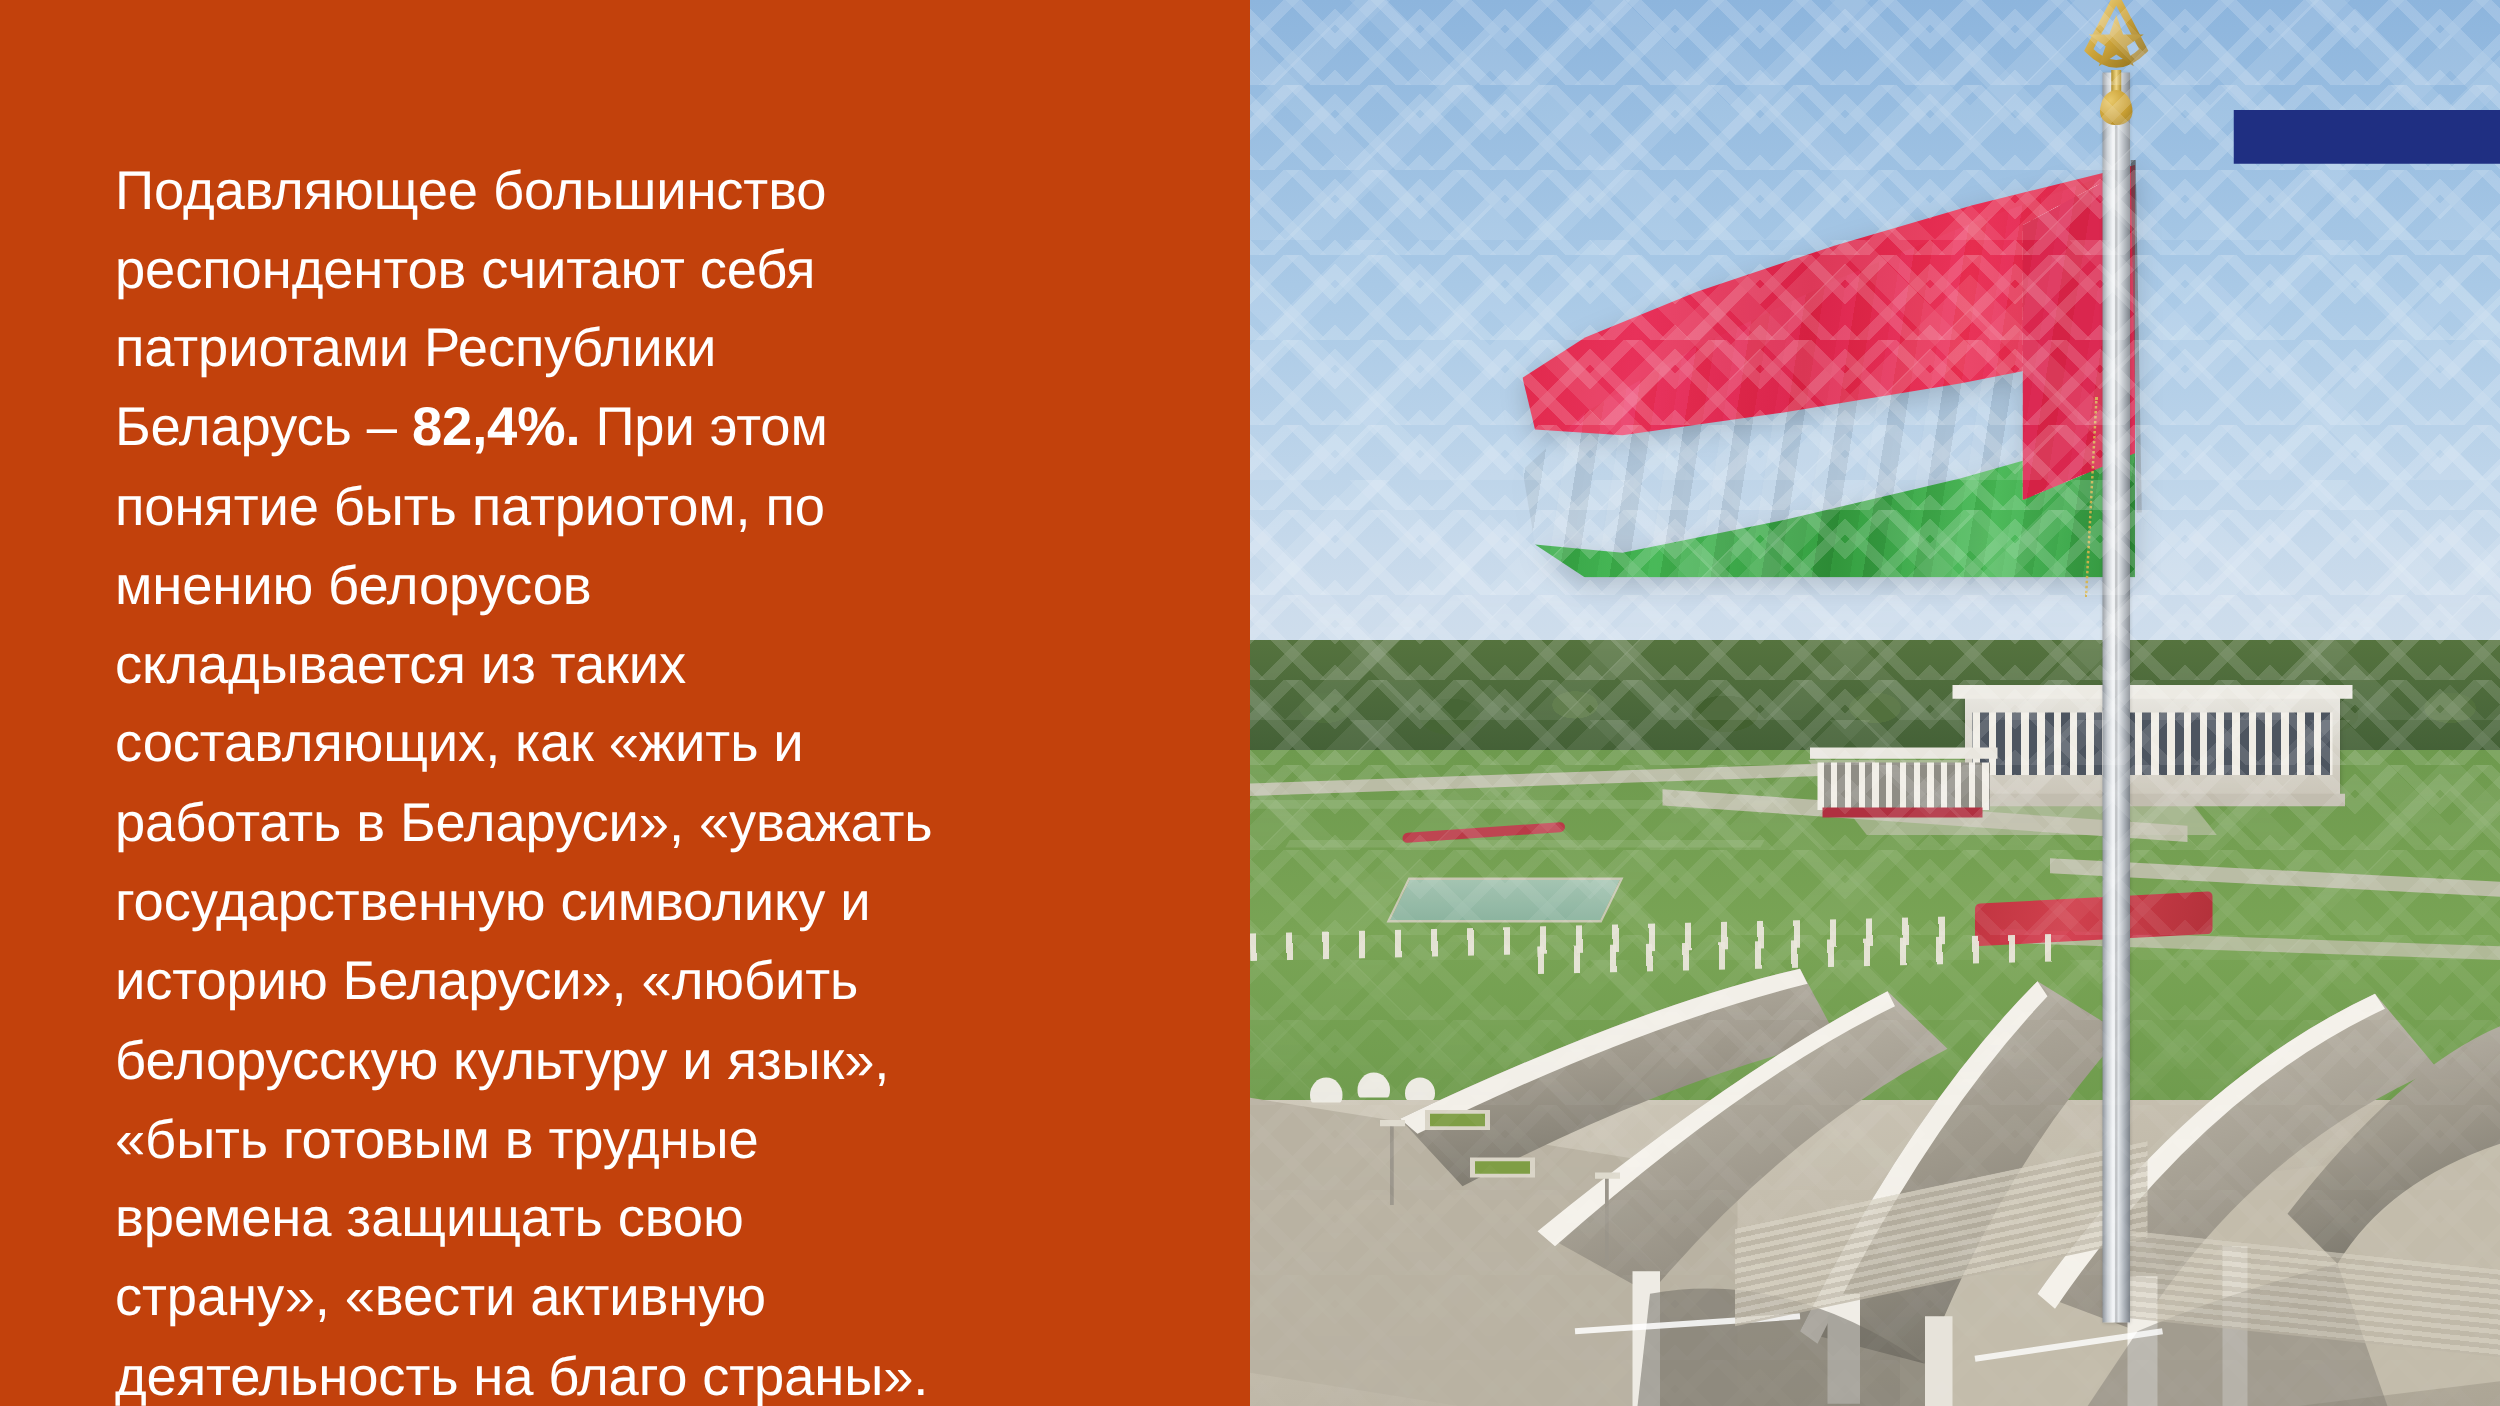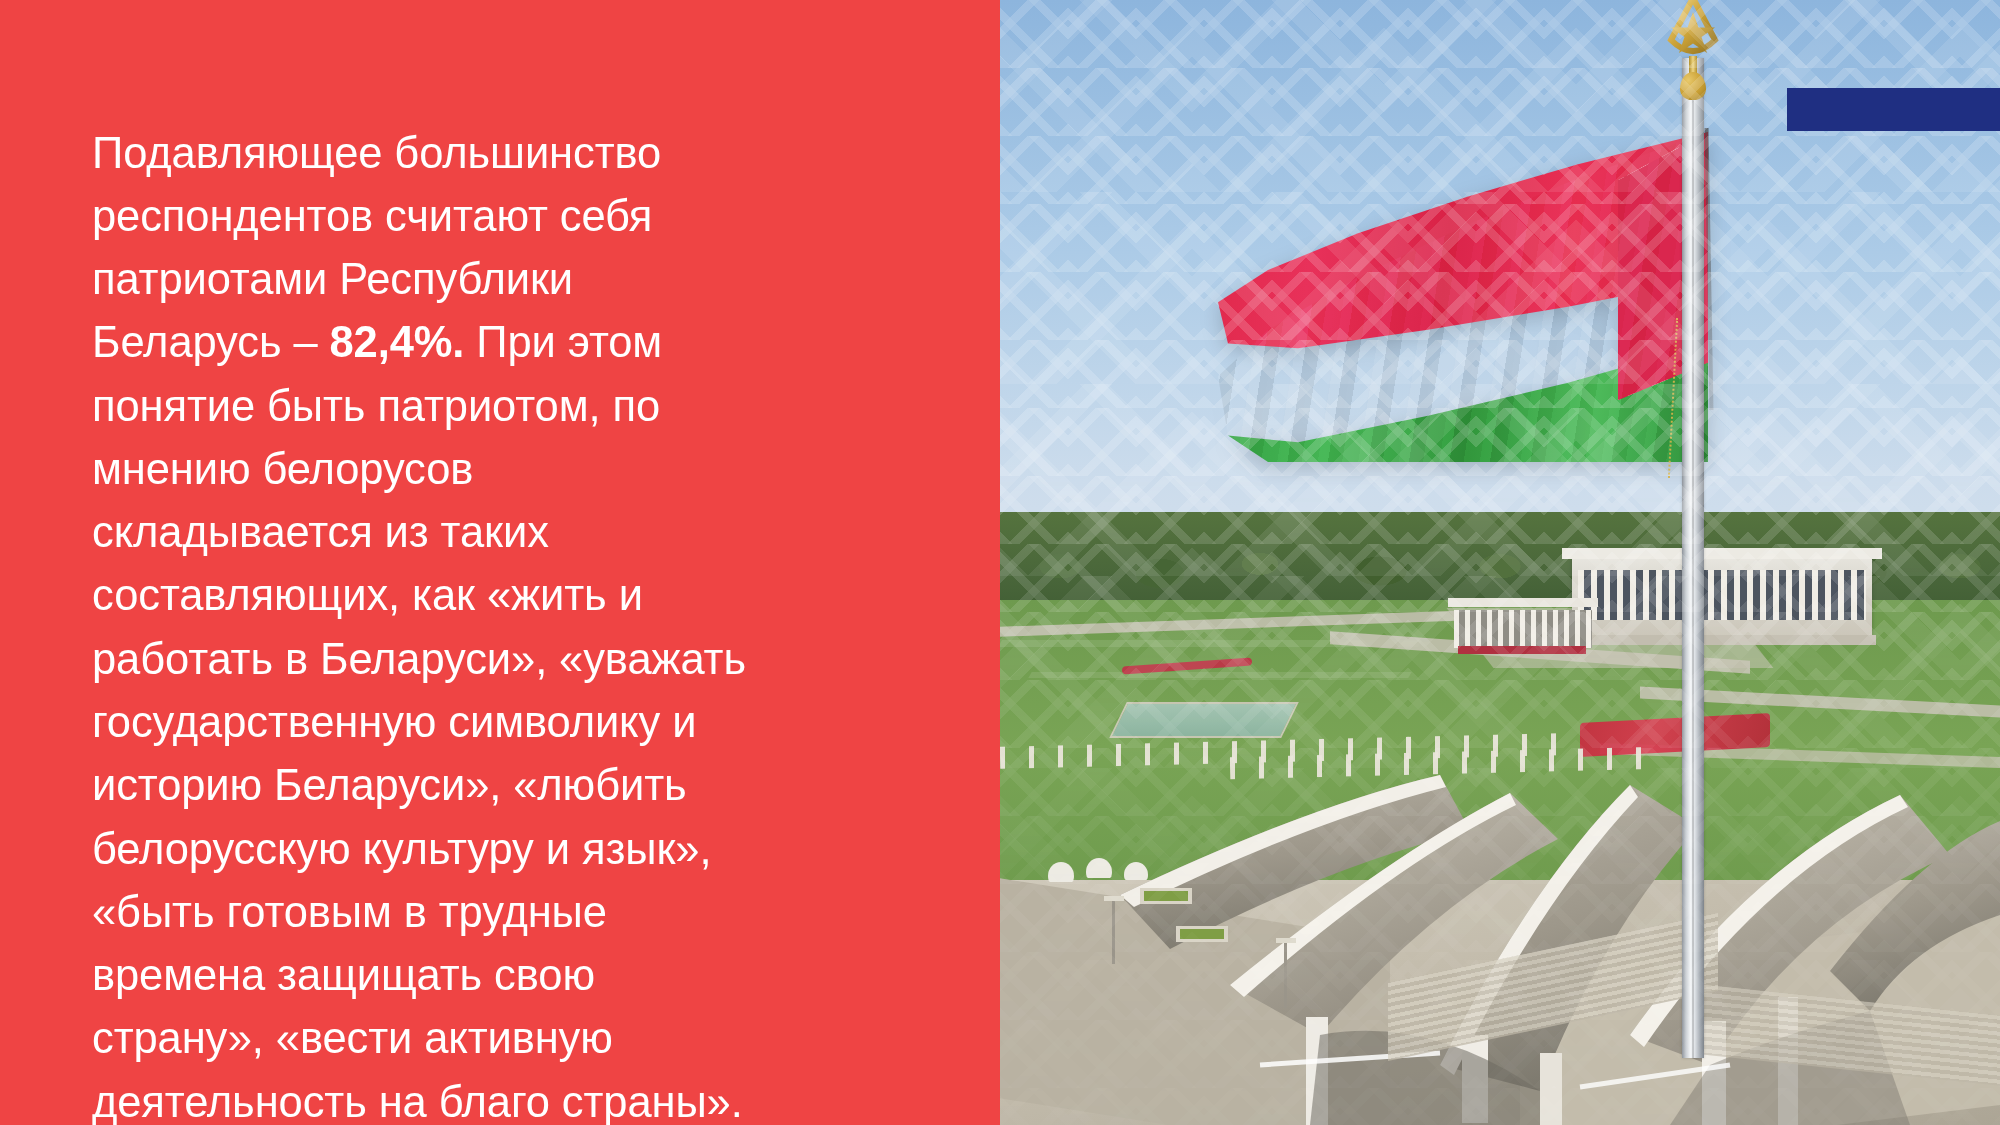--- a/index.html
+++ b/index.html
@@ -449,19 +449,19 @@
       <div class="flag-ornament-dots"></div>
       <div class="flag-shade"></div>
       <div class="flag-hoist-edge"></div>
     </div>
 
     <div class="ornament-overlay"></div>
     <div class="ornament-overlay b"></div>
 
   </div>
 
-  <div id="text-panel" style="background: #ef4444;">
+  <div id="text-panel" style="background: #c2410c;">
     <p id="body-copy" style="color: rgb(255, 255, 255);"><span>Подавляющее большинство респондентов считают себя патриотами Республики Беларусь – </span><span class="stat">82,4%.</span><span> При этом понятие быть патриотом, по мнению белорусов складывается из таких составляющих, как «жить и работать в Беларуси», «уважать государственную символику и историю Беларуси», «любить белорусскую культуру и язык», «быть готовым в трудные времена защищать свою страну», «вести активную деятельность на благо страны».</span></p>
   </div>
 
   <div id="accent-bar" style="background: rgb(31, 47, 130);"></div>
 
 </div>
 
 </body></html>

